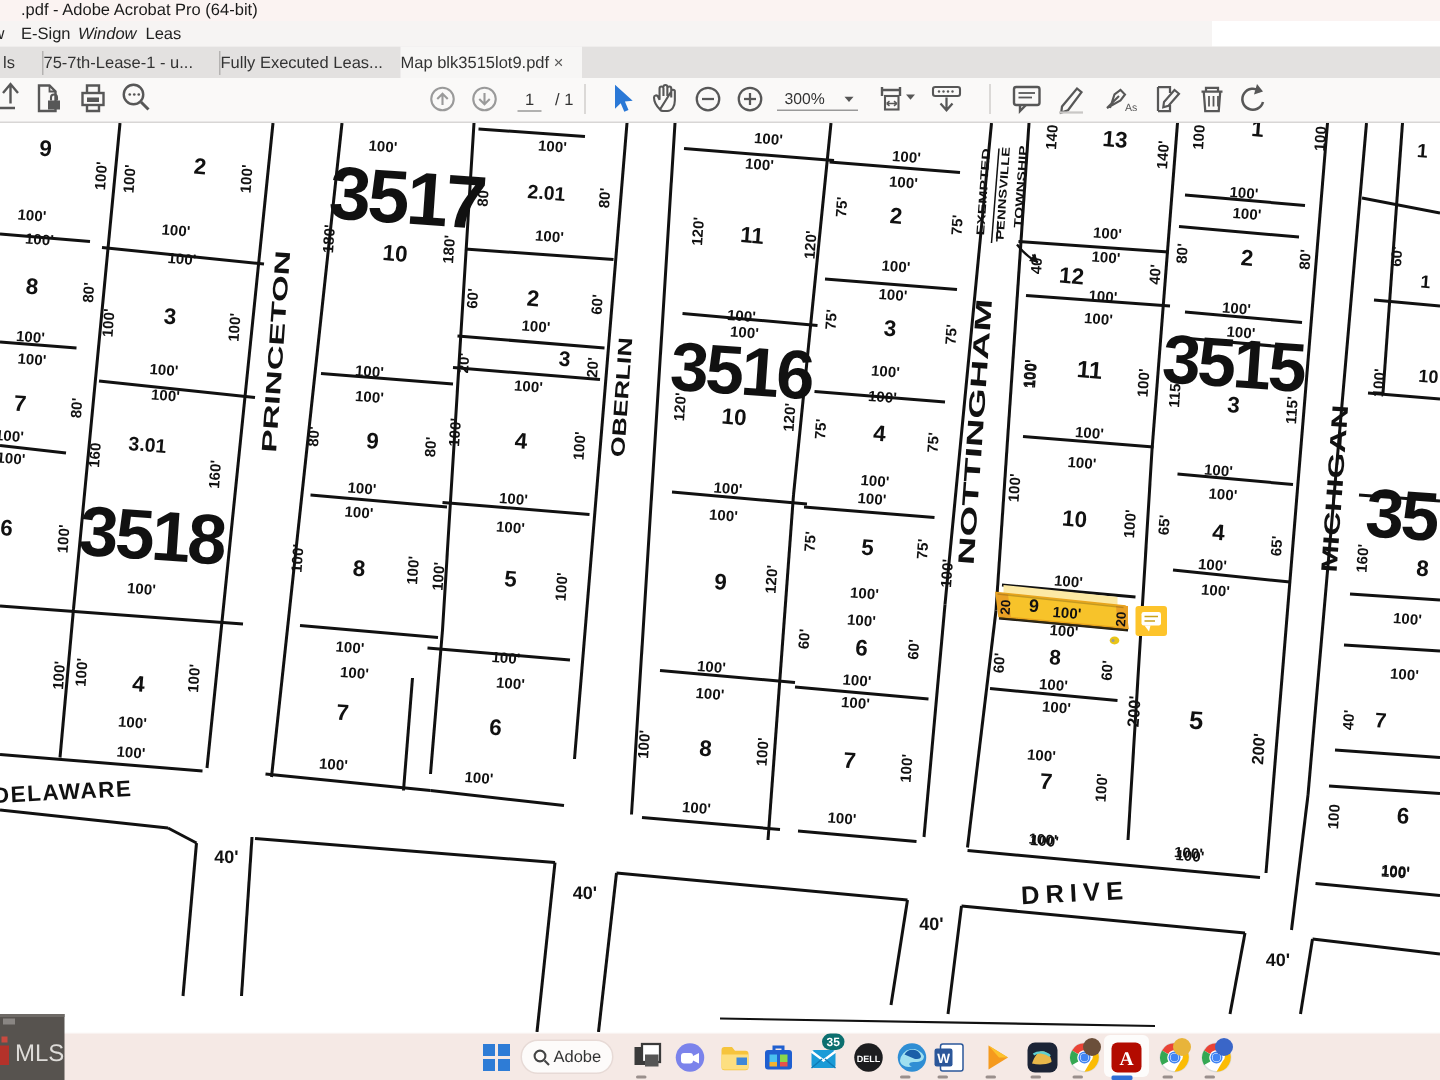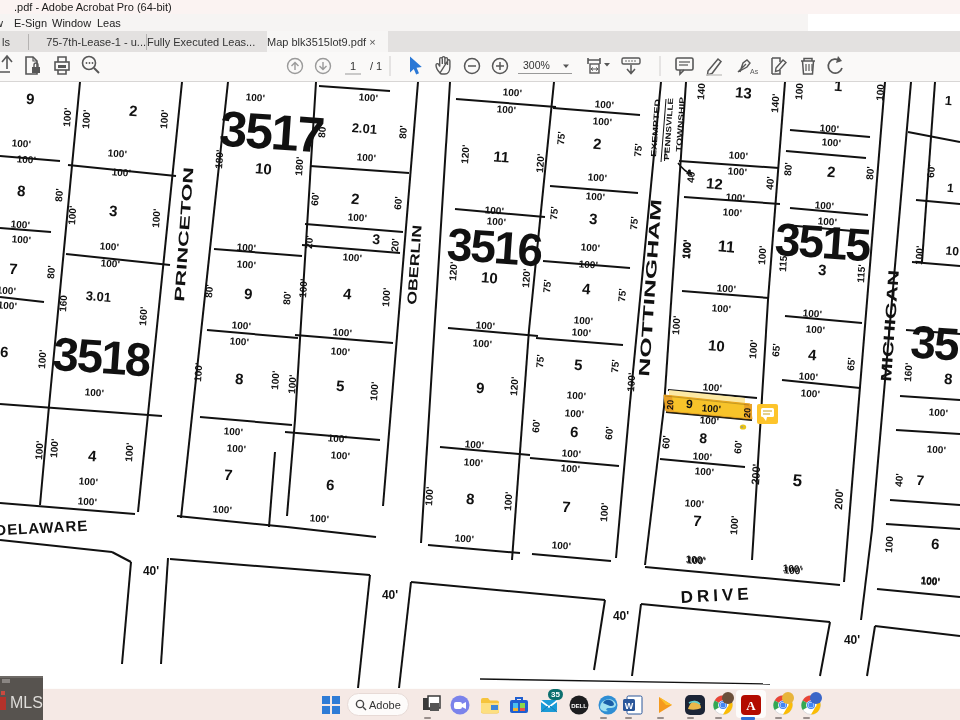--- a/index.html
+++ b/index.html
@@ -3,27 +3,27 @@
 *{margin:0;padding:0;box-sizing:border-box}
 body{width:960px;height:720px;position:relative;overflow:hidden;background:#fff;font-family:"Liberation Sans",sans-serif}
 </style></head><body>
 
 <div style="position:absolute;left:0;top:0;width:960px;height:14px;background:#fbf3f2;font:11px 'Liberation Sans',sans-serif;color:#1a1a1a;">
   <span style="position:absolute;left:1px;top:1px;margin-left:13px;">.pdf - Adobe Acrobat Pro (64-bit)</span>
 </div>
 <div style="position:absolute;left:0;top:14px;width:808px;height:17px;background:#f6f4f3;font:11px 'Liberation Sans',sans-serif;color:#222;">
   <span style="position:absolute;left:-5px;top:3px;">w</span>
   <span style="position:absolute;left:14px;top:3px;">E-Sign</span>
-  <span style="position:absolute;left:52px;top:3px;">Window</span>
+  <span style="position:absolute;left:52px;top:3px;font-style:italic;">Window</span>
   <span style="position:absolute;left:97px;top:3px;">Leas</span>
 </div>
 <div style="position:absolute;left:0;top:31px;width:960px;height:21px;background:#e3e1e0;font:11px 'Liberation Sans',sans-serif;color:#333;">
   <span style="position:absolute;left:2px;top:5px;">ls</span>
   <div style="position:absolute;left:28px;top:3px;width:1px;height:16px;background:#b5b3b2;"></div>
-  <div style="position:absolute;left:29px;top:0;width:117px;height:21px;text-align:right;line-height:22px;">75-7th-Lease-1 - u...</div>
+  <div style="position:absolute;left:29px;top:0;width:117px;height:21px;text-align:left;line-height:22px;">75-7th-Lease-1 - u...</div>
   <div style="position:absolute;left:146px;top:3px;width:1px;height:16px;background:#b5b3b2;"></div>
   <div style="position:absolute;left:147px;top:0;width:120px;height:21px;text-align:left;line-height:22px;">Fully Executed Leas...</div>
   <div style="position:absolute;left:267px;top:0;width:121px;height:21px;background:#f7f6f5;line-height:22px;">Map blk3515lot9.pdf <span style="color:#555;">×</span></div>
 </div>
 <div style="position:absolute;left:0;top:52px;width:960px;height:30px;background:#faf9f8;border-bottom:1px solid #d8d6d5;">
 <svg width="960" height="30" viewBox="0 0 960 30" style="position:absolute;left:0;top:0">
       <path d="M2,10 l5,-6 5,6 M7,4 v13 M-2,12 v6 a2,2 0 0 0 2,2 h10" fill="none" stroke="#575757" stroke-width="1.6"></path>
       <path d="M26,5 h7 l4,4 v13 h-11 z" fill="none" stroke="#575757" stroke-width="1.6"></path>
       <path d="M33,5 v4 h4" fill="none" stroke="#575757" stroke-width="1.2"></path>
       <rect x="32" y="15" width="8" height="6" fill="#575757"></rect>

